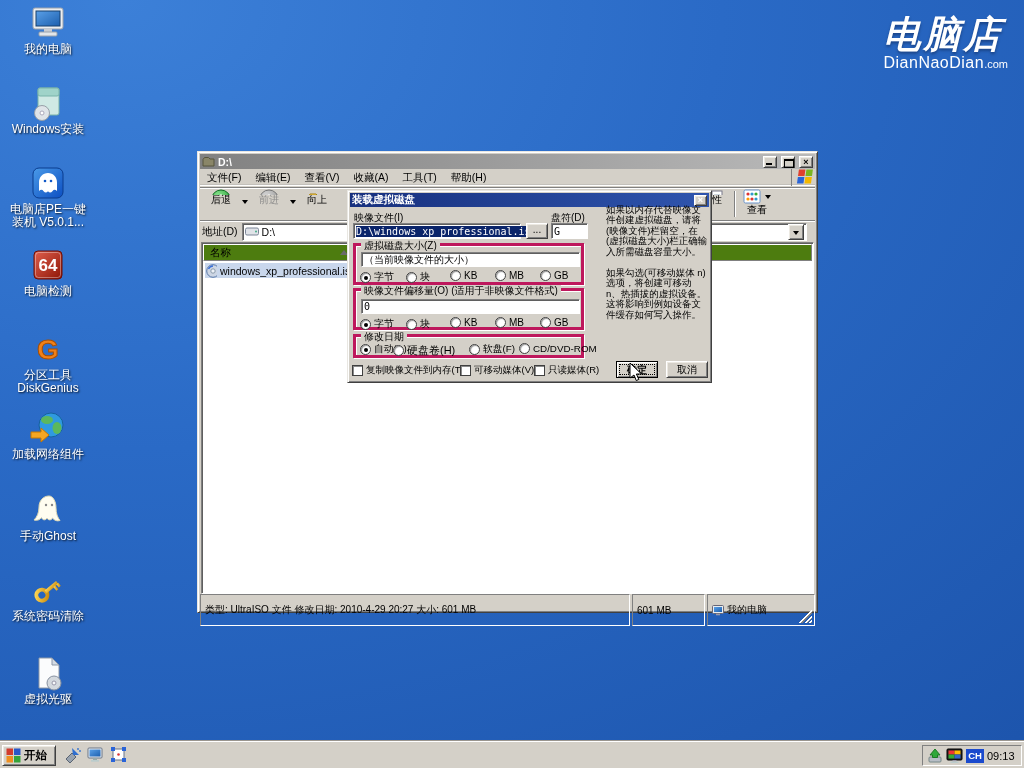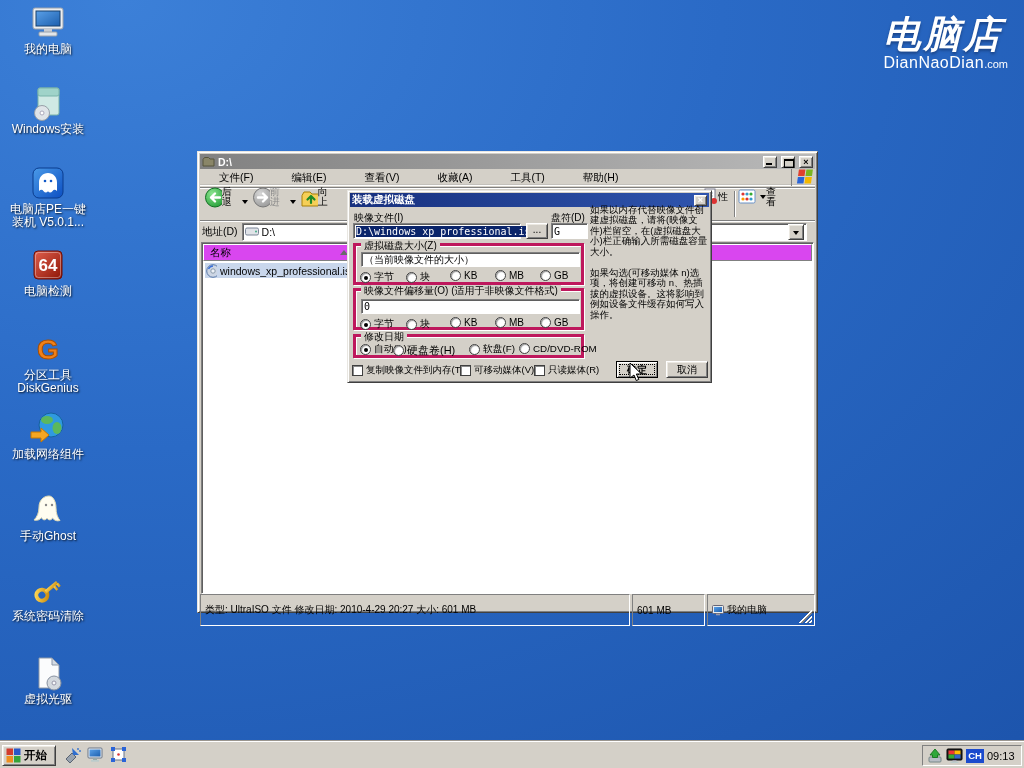--- a/index.html
+++ b/index.html
@@ -32,38 +32,38 @@
   #explorer{left:197px;top:151px;width:621px;height:462px;z-index:2}
   .xtitle{position:absolute;left:2px;top:2px;right:2px;height:15px;padding:0 2px;
           background:linear-gradient(90deg,#818181,#b9b9b9);display:flex;align-items:center;gap:3px}
   .xtitle .tt{color:#fff;font-weight:bold;font-size:10.5px;flex:1}
   .tbtn{width:14px;height:12px;position:relative;margin-left:1px}
   .g-min::after{content:"";position:absolute;left:2px;bottom:2px;width:6px;height:2px;background:#000}
   .g-max::after{content:"";position:absolute;left:2px;top:2px;width:8px;height:6px;border:1px solid #000;border-top-width:2px}
   .g-x{font-size:9px;font-weight:bold;text-align:center;line-height:10px}
   .menubar{position:absolute;left:2px;top:18px;right:2px;height:16px;display:flex;align-items:center;
            border-bottom:1px solid #fff;box-shadow:0 -1px 0 #80808033 inset}
-  .menubar .mi{padding:1px 19px;font-size:10.5px}
+  .menubar .mi{padding:1px 7px;font-size:10.5px}
   .menubar .mlogo{margin-left:auto;margin-right:2px;border-left:1px solid #808080;padding-left:4px}
   .toolbar{position:absolute;left:2px;top:35px;right:2px;height:33px;border-top:1px solid #808080;
            box-shadow:0 1px 0 #fff inset}
-  .tbItem{position:absolute;top:1px;width:34px;height:16px;display:flex;align-items:center;font-size:10px}
+  .tbItem{position:absolute;top:1px;width:34px;height:16px;display:flex;flex-direction:column;align-items:center;font-size:10px}
   .tbItem .tl{margin-top:0px;line-height:10px}
   .dis{color:#8a8a8a}
   .dd{position:absolute;top:12px;width:0;height:0;border-left:3px solid transparent;border-right:3px solid transparent;border-top:4px solid #000}
   .vsep{position:absolute;top:3px;width:2px;height:26px;border-left:1px solid #808080;border-right:1px solid #fff}
   .addr{position:absolute;left:2px;top:68px;right:2px;height:22px;display:flex;align-items:center;
         border-top:1px solid #808080;box-shadow:0 1px 0 #fff inset;font-size:10.5px;padding:0 2px}
   .addr .af{margin-left:4px;width:565px;height:18px;display:flex;align-items:center;gap:3px;padding:0 2px;font-size:10.5px}
   .combo{width:16px;height:16px;margin-left:auto;position:relative}
   .combo::after{content:"";position:absolute;left:4px;top:6px;border-left:3.5px solid transparent;border-right:3.5px solid transparent;border-top:4px solid #000}
   .listarea{position:absolute;left:3px;top:90px;right:3px;bottom:18px;background:#fff;
             border:1px solid;border-color:#808080 #fff #fff #808080;box-shadow:inset 1px 1px 0 #5f5f5f}
   .colhead{position:absolute;left:1px;top:1px;right:1px;height:17px;display:flex}
-  .chseg{background:#d946ef;border:1px solid;border-color:#fff #808080 #808080 #fff;height:17px;
+  .chseg{background:#4d7c0f;border:1px solid;border-color:#fff #808080 #808080 #fff;height:17px;
          display:flex;align-items:center;padding:0 6px;font-size:10.5px}
   .sortup{margin-left:auto;width:0;height:0;border-left:4px solid transparent;border-right:4px solid transparent;border-bottom:5px solid #6a6a6a}
   .frow{position:absolute;left:3px;top:20px;width:152px;height:15px;display:flex;align-items:center;gap:3px;
         background:#c9d7ec;font-size:10.5px;padding:0 1px}
   .statusbar{position:absolute;left:2px;bottom:2px;right:2px;height:16px;display:flex;gap:2px;font-size:10px}
   .sseg{border:1px solid;border-color:#808080 #fff #fff #808080;display:flex;align-items:center;padding:15px 4px;gap:3px}
   .grip{position:absolute;right:2px;bottom:2px;width:13px;height:13px;
         background:linear-gradient(135deg,transparent 50%,#fff 50%,#fff 56%,#808080 56%,#808080 62%,transparent 62%,transparent 72%,#fff 72%,#fff 78%,#808080 78%,#808080 84%,transparent 84%,transparent 88%,#fff 88%,#fff 94%,#808080 94%)}
   
   #dialog{left:347px;top:190px;width:365px;height:193px;z-index:5;font-size:10px}
@@ -78,21 +78,21 @@
   .rItem{position:absolute;display:flex;align-items:center;gap:3px;font-size:10px;white-space:nowrap}
   .rad{width:11px;height:11px;border-radius:50%;background:#fff;border:1px solid #404040;
        box-shadow:inset 1px 1px 1px #9a9a9a;flex:none;position:relative}
   .rad.on::after{content:"";position:absolute;left:3px;top:3px;width:4px;height:4px;border-radius:50%;background:#000}
   .cb{width:11px;height:11px;background:#fff;border:1px solid #404040;box-shadow:inset 1px 1px 0 #8a8a8a;flex:none}
   .cbi{position:absolute;display:flex;align-items:center;gap:3px;font-size:9.5px;white-space:nowrap}
   .dbtn{position:absolute;width:42px;height:17px;font-size:10px;text-align:center;line-height:15px}
   .dbtn.def{border:1px solid #000;box-shadow:inset 1px 1px 0 #fff,inset -1px -1px 0 #808080,inset 2px 2px 0 #ece9e2;
             outline:1px dotted #000;outline-offset:-4px;font-weight:bold}
   .help{position:absolute;left:242px;top:14px;width:118px;font-size:9.5px;line-height:10.4px}
-  .help p{margin:0 0 11px 0}
+  .help p{margin:0 0 11px 16px}
   
   #taskbar{position:absolute;left:0;bottom:0;width:1024px;height:27px;background:#d4d0c8;border-top:1px solid #fff;
            box-shadow:0 -1px 0 #9a9690;z-index:9}
   #startbtn{position:absolute;left:2px;top:3px;width:54px;height:21px;display:flex;align-items:center;gap:3px;padding:0 3px;font-weight:bold;font-size:11.5px}
   .ql{position:absolute;top:4px;width:18px;height:18px}
   #tray{position:absolute;right:2px;top:3px;width:100px;height:21px;border:1px solid;border-color:#808080 #fff #fff #808080;
         display:flex;align-items:center;gap:3px;padding:0 4px;font-size:11px}
   .chbadge{width:18px;height:14px;background:#1b4acd;color:#fff;font-size:9.5px;font-weight:bold;
            display:flex;align-items:center;justify-content:center}
   #cursor{position:absolute;left:629px;top:362px;z-index:20}

